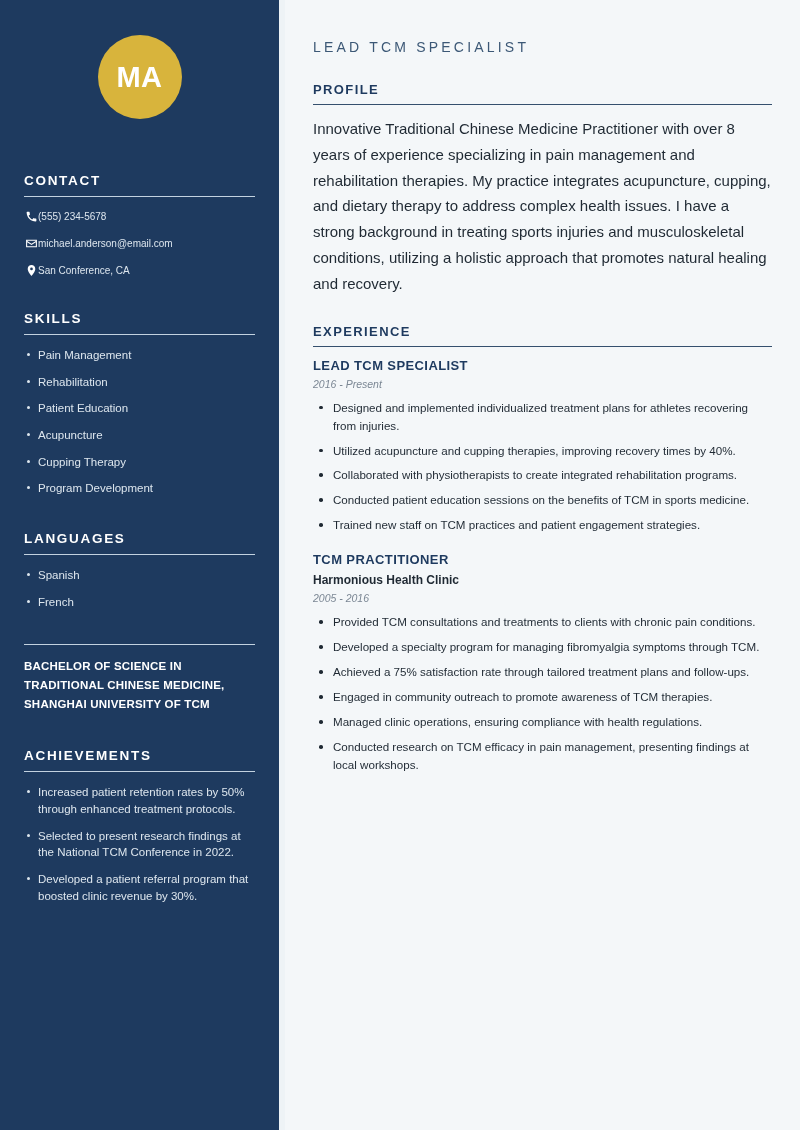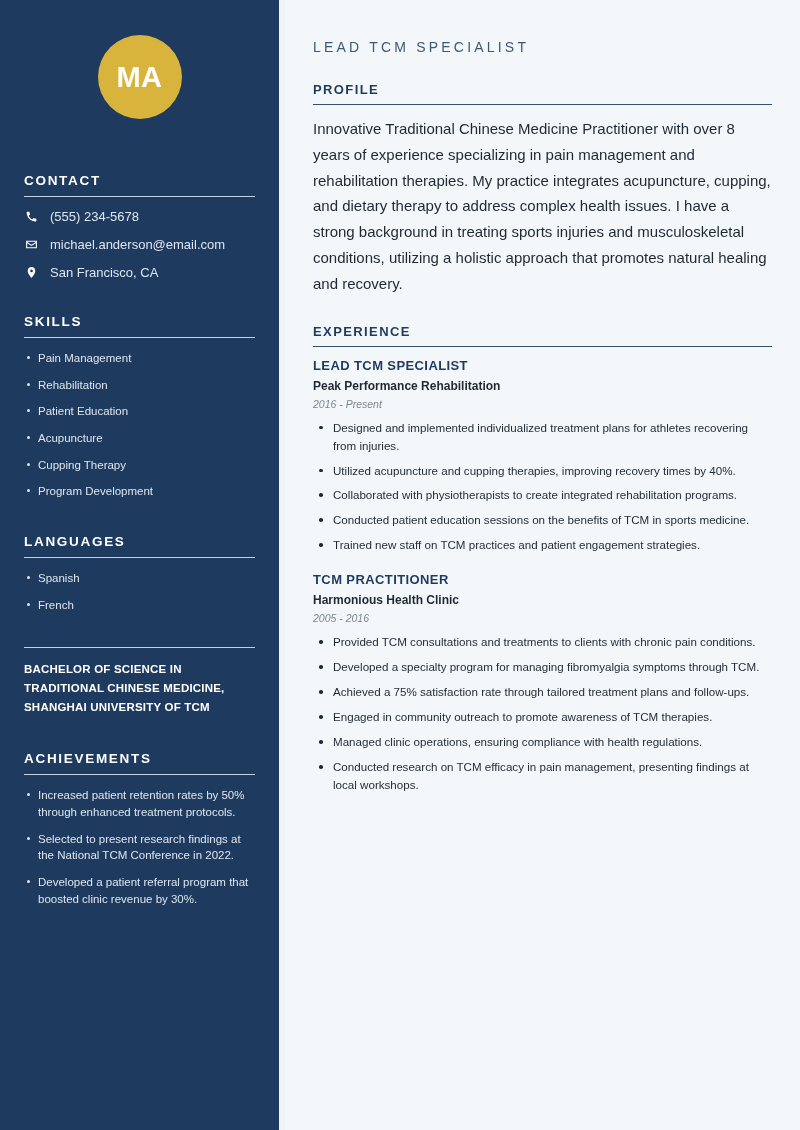--- a/index.html
+++ b/index.html
@@ -69,24 +69,23 @@
   }
   .side-rule {
     height: 1px;
     background: #c3d2e0;
     margin-bottom: 12px;
   }
 
   .contact-row {
     display: flex;
     align-items: center;
-    gap: 12px;
     margin-bottom: 13px;
     color: #dde6ee;
-    font-size: 13px;
+    font-size: 10px;
   }
   .contact-icon {
     width: 14px;
     height: 14px;
     flex: 0 0 14px;
     display: flex;
     align-items: center;
     justify-content: center;
   }
   .contact-icon svg { width: 13px; height: 13px; fill: #ffffff; }
@@ -236,21 +235,21 @@
         </span>
         <span>michael.anderson@email.com</span>
       </div>
 
       <div class="contact-row">
         <span class="contact-icon">
           <svg viewBox="0 0 24 24">
               <path d="M12 2C8.1 2 5 5.1 5 9c0 5.2 7 13 7 13s7-7.8 7-13c0-3.9-3.1-7-7-7zm0 9.5A2.5 2.5 0 1 1 12 6.5a2.5 2.5 0 0 1 0 5z"></path>
             </svg>
         </span>
-        <span>San Francisco, CA</span>
+        <span>San Conference, CA</span>
       </div>
     </section>
 
     <section class="side-section skills">
       <div class="side-heading">SKILLS</div>
       <div class="side-rule"></div>
       <ul class="side-list">
         <li>Pain Management</li>
         <li>Rehabilitation</li>
         <li>Patient Education</li>
@@ -296,21 +295,20 @@
       <div class="main-rule"></div>
       <p class="profile-text">Innovative Traditional Chinese Medicine Practitioner with over 8 years of experience specializing in pain management and rehabilitation therapies. My practice integrates acupuncture, cupping, and dietary therapy to address complex health issues. I have a strong background in treating sports injuries and musculoskeletal conditions, utilizing a holistic approach that promotes natural healing and recovery.</p>
     </section>
 
     <section class="main-section">
       <div class="main-heading">EXPERIENCE</div>
       <div class="main-rule"></div>
 
       <div class="job">
         <div class="job-role">LEAD TCM SPECIALIST</div>
-        <div class="job-company">Peak Performance Rehabilitation</div>
         <div class="job-dates">2016 - Present</div>
         <ul class="job-list">
           <li>Designed and implemented individualized treatment plans for athletes recovering from injuries.</li>
           <li>Utilized acupuncture and cupping therapies, improving recovery times by 40%.</li>
           <li>Collaborated with physiotherapists to create integrated rehabilitation programs.</li>
           <li>Conducted patient education sessions on the benefits of TCM in sports medicine.</li>
           <li>Trained new staff on TCM practices and patient engagement strategies.</li>
         </ul>
       </div>
 

